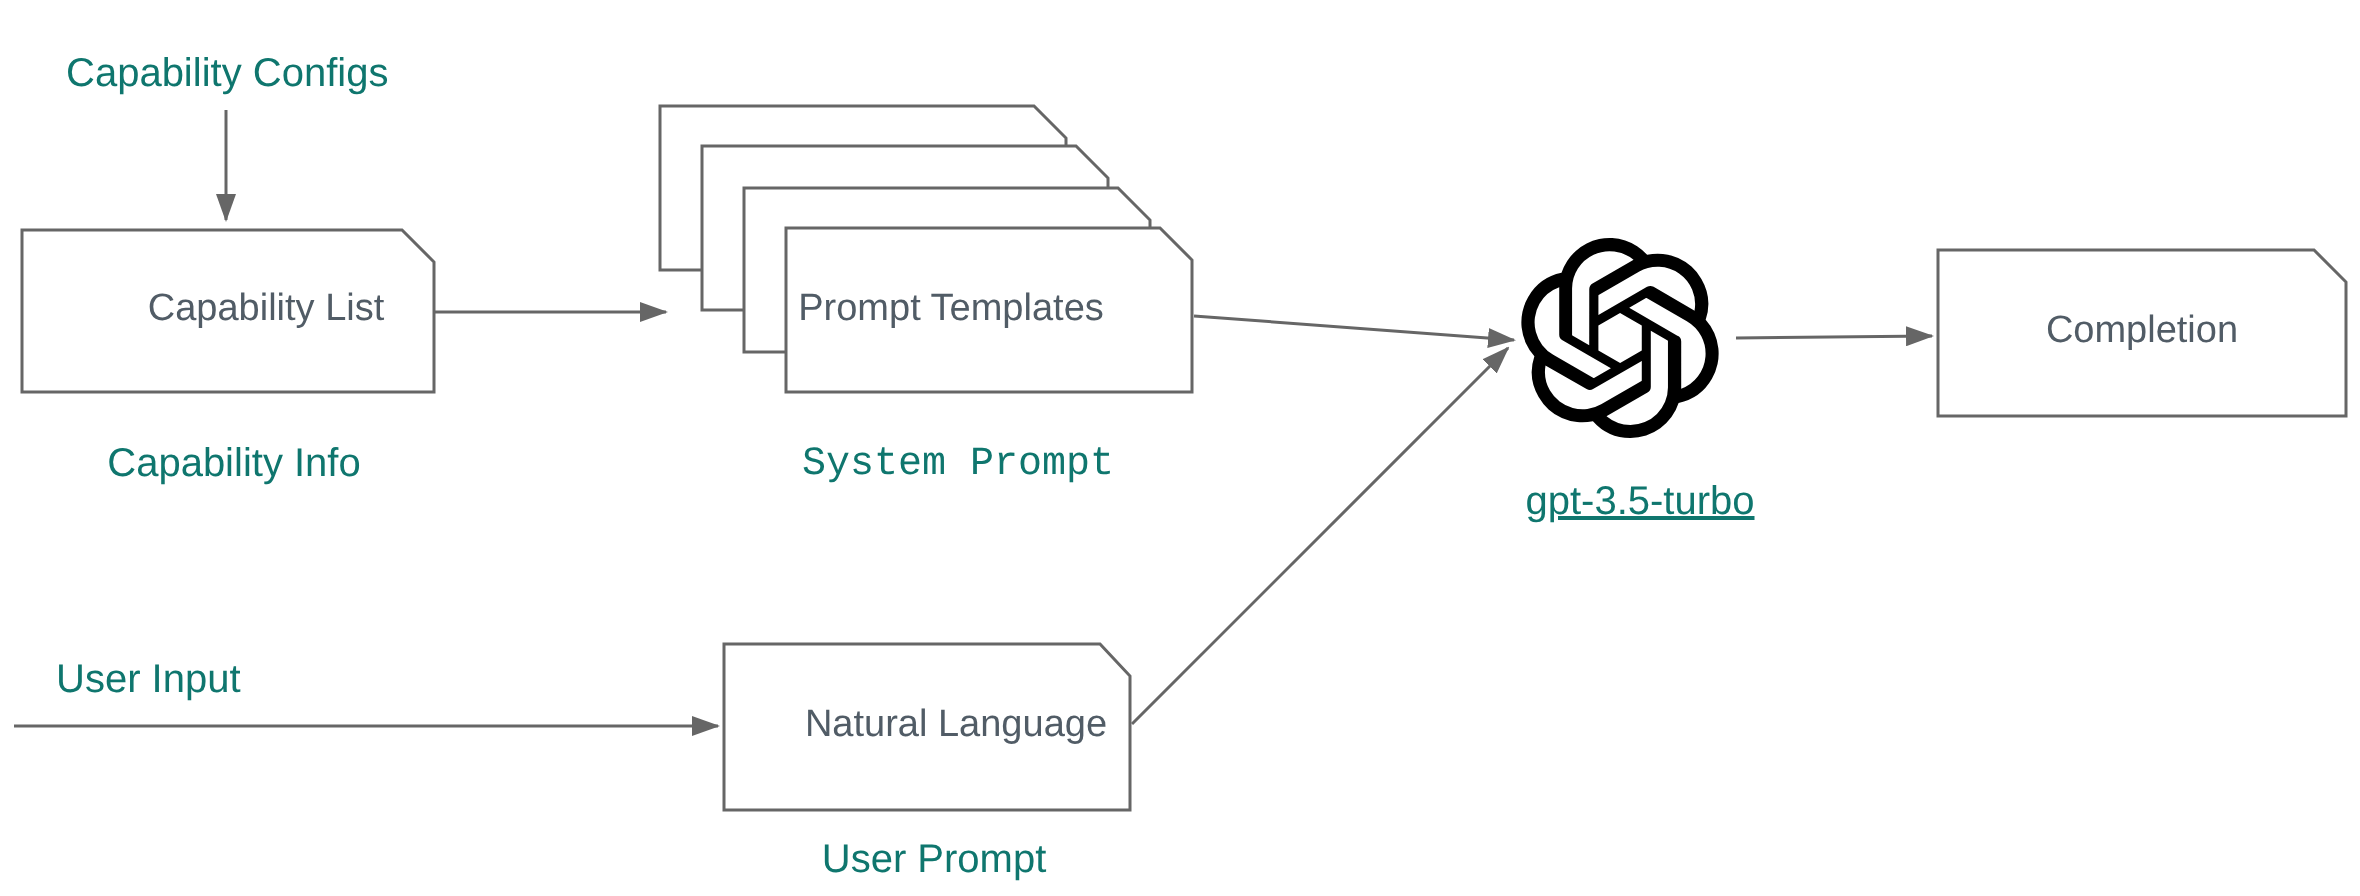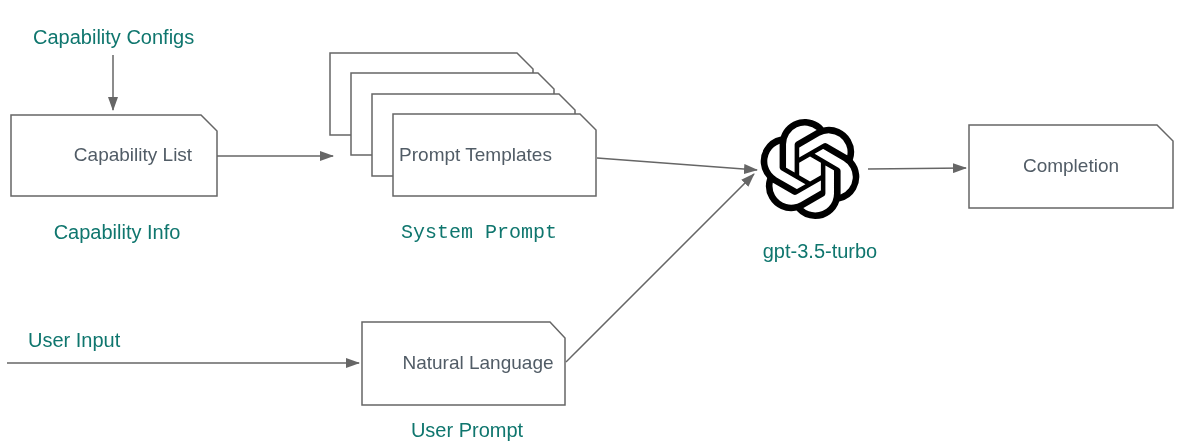--- a/index.html
+++ b/index.html
@@ -63,15 +63,15 @@
   <div class="lbl" style="left:33px;top:26px;">Capability Configs</div>
 
   <div class="lbl center" style="left:17px;top:221px;width:200px;">Capability Info</div>
 
   <div class="lbl center" style="left:379px;top:221px;width:200px;font-family:Liberation Mono, monospace;">System Prompt</div>
 
   <div class="lbl" style="left:28px;top:329px;">User Input</div>
 
   <div class="lbl center" style="left:367px;top:419px;width:200px;">User Prompt</div>
 
-  <div class="lbl center" style="left:720px;top:240px;width:200px;">gpt-3.5-turbo</div>
+  <div class="lbl center" style="left:720px;top:240px;width:200px;text-decoration:underline;">gpt-3.5-turbo</div>
 
 </div>
 
 </body></html>

